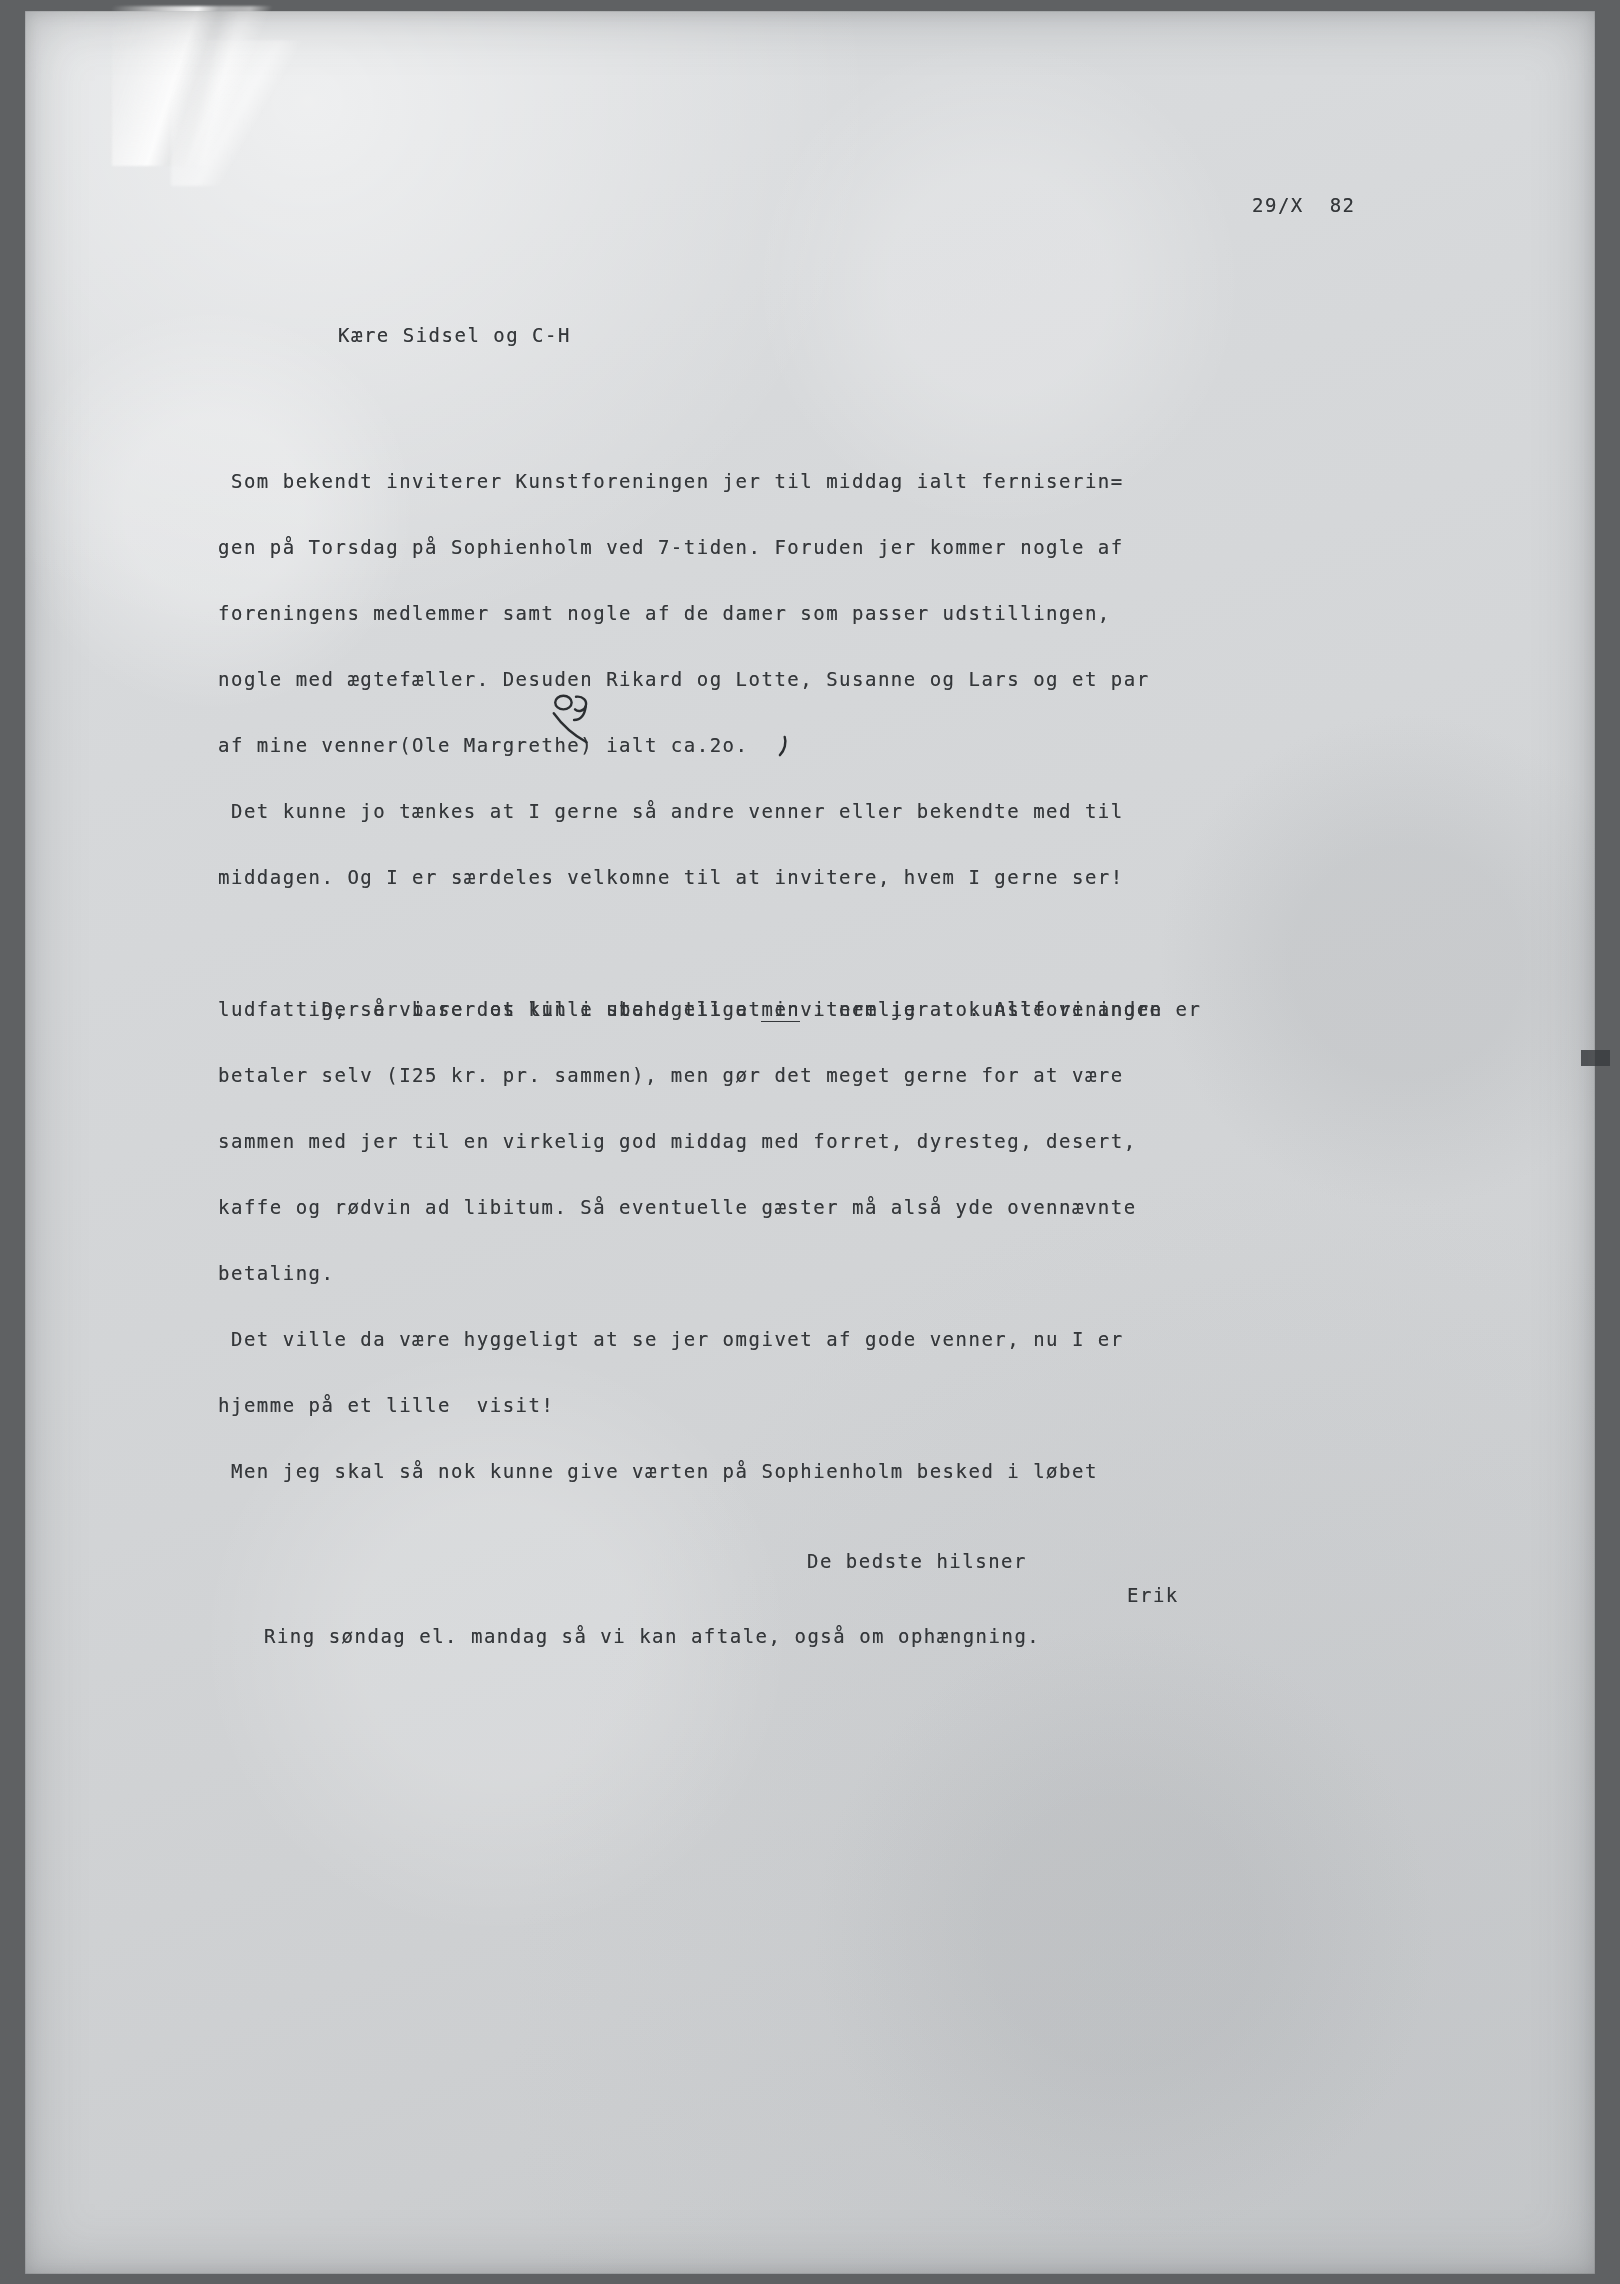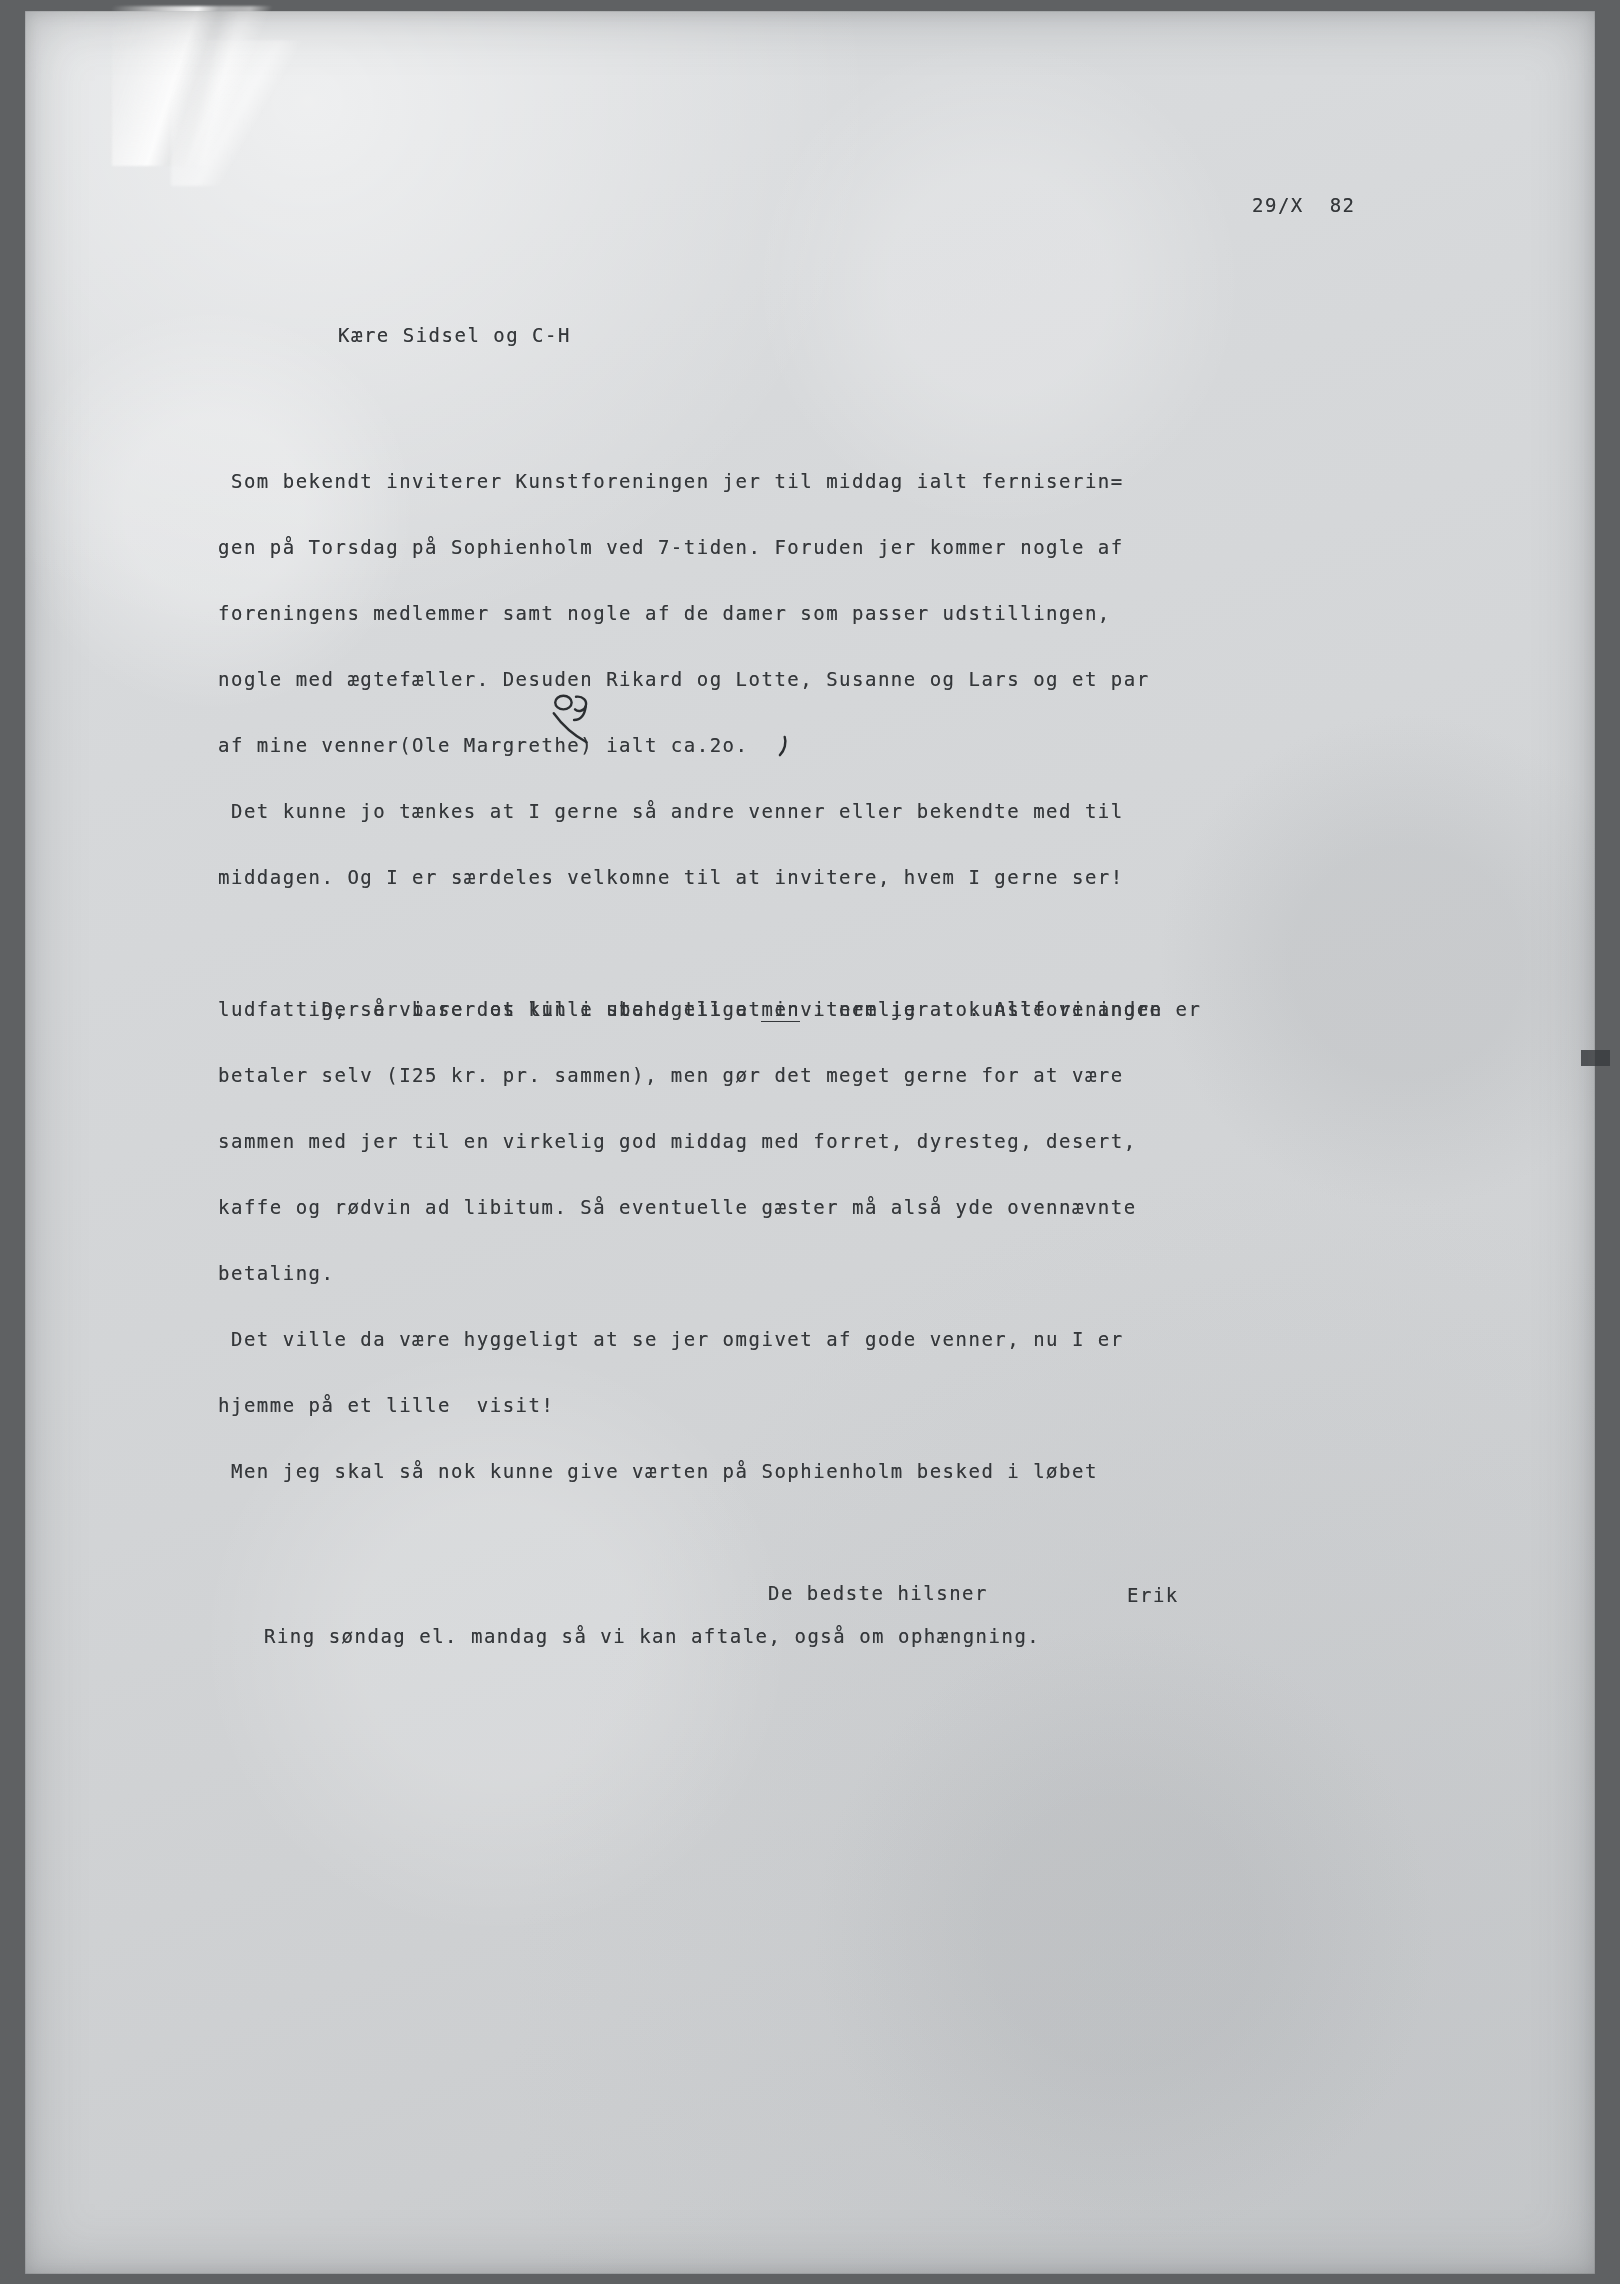--- a/index.html
+++ b/index.html
@@ -119,23 +119,22 @@
     color: #34373a;
     font-family: "DejaVu Sans Mono", monospace;
     font-size: 19px;
     letter-spacing: 1.5px;
     white-space: pre;
     text-shadow: 0 0 0.6px rgba(52,55,58,0.55);
   }
 
   
   #closing1 {
-    left: 743px;
+    left: 782px;
     top: 1539px;
-    margin-top: 32px;
   }
   #closing2 {
     left: 1102px;
     top: 1573px;
   }
   #postscript {
     left: 226px;
     top: 1614px;
   }
 

